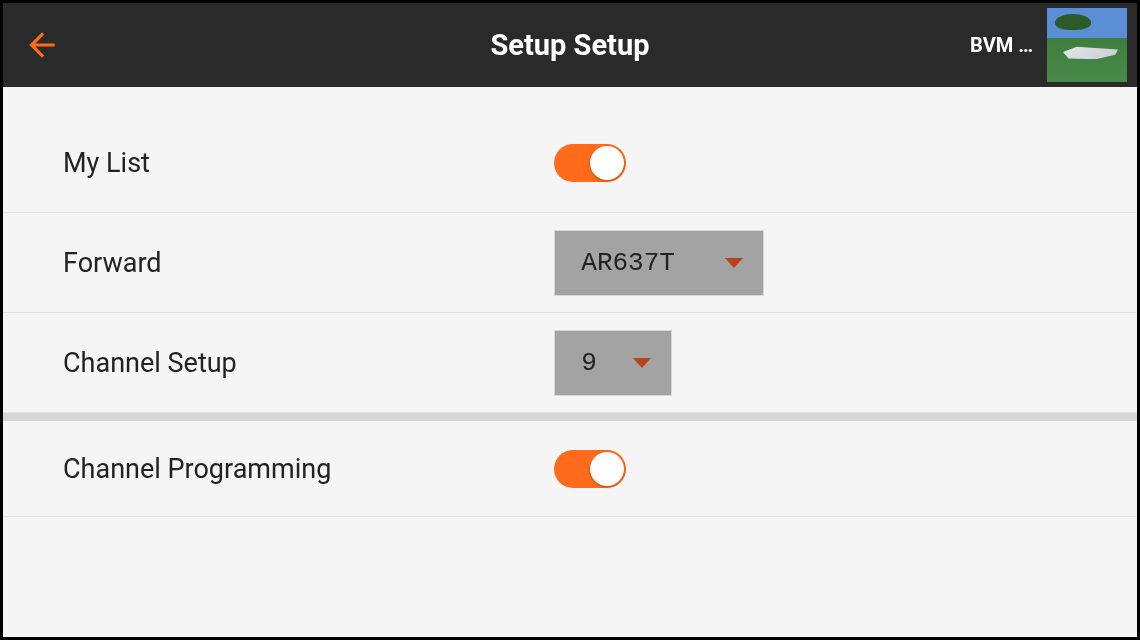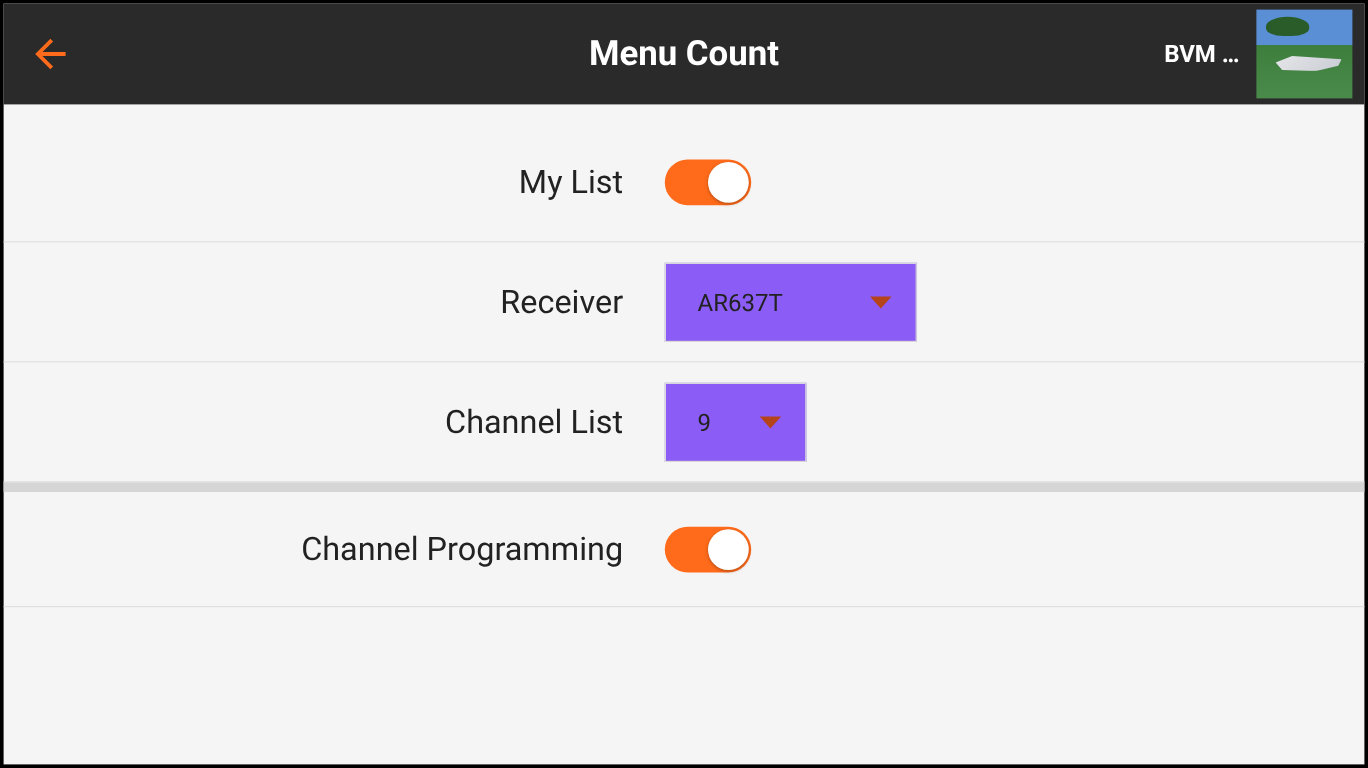--- a/index.html
+++ b/index.html
@@ -83,22 +83,21 @@
       position: absolute;
       left: 20%;
       top: 45%;
       width: 55px;
       height: 18px;
       background: linear-gradient(135deg, #e8e8ea 0%, #c9ccd4 100%);
       clip-path: polygon(0% 60%, 25% 30%, 100% 45%, 95% 75%, 60% 100%, 10% 95%);
     }
     .content {
       flex: 1;
-      padding-top: 15px;
-      text-align: right;
+      padding-top: 26px;
     }
     .row {
       display: flex;
       align-items: center;
       padding: 0 60px;
       height: 100px;
       border-bottom: 1px solid #e0e0e0;
     }
     .row-label {
       font-size: 27px;
@@ -133,30 +132,31 @@
       top: 2px;
       box-shadow: 0 1px 3px rgba(0,0,0,0.3);
     }
     .toggle.on .knob {
       right: 2px;
     }
     .toggle.off .knob {
       left: 2px;
     }
     .dropdown {
-      background: #8b5cf6;
+      background: #a3a3a3;
       border: 1px solid #d8d8d8;
       height: 66px;
       display: inline-flex;
       align-items: center;
       padding: 0 20px 0 26px;
       gap: 20px;
       cursor: pointer;
-      font-size: 20px;
+      font-size: 26px;
       color: #222;
+      font-family: Liberation Mono, monospace;
     }
     .dropdown.wide {
       width: 210px;
       justify-content: space-between;
     }
     .dropdown.narrow {
       width: 118px;
       justify-content: space-between;
     }
     .caret {
@@ -177,50 +177,50 @@
 </head>
 <body>
 
 <div class="app">
   <div class="header">
     <div class="back-arrow">
       <svg viewBox="0 0 24 24">
         <path d="M20 11H7.83l5.59-5.59L12 4l-8 8 8 8 1.41-1.41L7.83 13H20z" fill="#ff6b1a"></path>
       </svg>
     </div>
-    <div class="header-title">Menu Count</div>
+    <div class="header-title">Setup Setup</div>
     <div class="header-right">
       <div class="model-name">BVM …</div>
       <div class="model-thumb"></div>
     </div>
   </div>
 
   <div class="content">
 
     <div class="row">
       <div class="row-label">My List</div>
       <div class="row-control">
         <div class="toggle on">
           <div class="knob"></div>
         </div>
       </div>
     </div>
 
     <div class="row">
-      <div class="row-label">Receiver</div>
+      <div class="row-label">Forward</div>
       <div class="row-control">
         <div class="dropdown wide">
           <span>AR637T</span>
           <span class="caret"></span>
         </div>
       </div>
     </div>
 
     <div class="row">
-      <div class="row-label">Channel List</div>
+      <div class="row-label">Channel Setup</div>
       <div class="row-control">
         <div class="dropdown narrow">
           <span>9</span>
           <span class="caret"></span>
         </div>
       </div>
     </div>
 
     <div class="thick-divider"></div>
 

